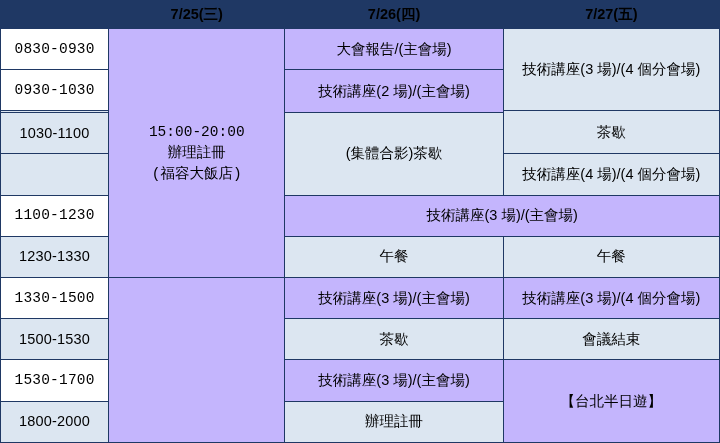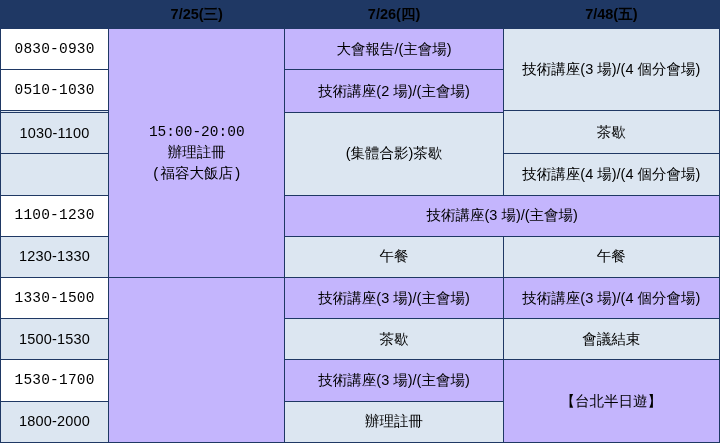--- a/index.html
+++ b/index.html
@@ -78,36 +78,36 @@
     <col style="width:108px">
     <col style="width:176px">
     <col style="width:218px">
     <col style="width:216px">
   </colgroup>
   <tbody>
     <tr>
       <th class="hdr hdr-corner"></th>
       <th class="hdr">7/25(三)</th>
       <th class="hdr">7/26(四)</th>
-      <th class="hdr">7/48(五)</th>
+      <th class="hdr">7/27(五)</th>
     </tr>
 
     <tr>
       <td class="timecol t-white">0830-0930</td>
       <td class="cell-white reg" rowspan="7">
         <div>15:00-20:00</div>
         <div>辦理註冊</div>
         <div>(福容大飯店)</div>
       </td>
       <td class="cell-white nowrap">大會報告/(主會場)</td>
       <td class="cell-blue nowrap" rowspan="2">技術講座(3 場)/(4 個分會場)</td>
     </tr>
 
     <tr>
-      <td class="timecol t-white">0510-1030</td>
+      <td class="timecol t-white">0930-1030</td>
       <td class="cell-white nowrap" rowspan="2">技術講座(2 場)/(主會場)</td>
     </tr>
 
     <tr>
       <td class="timecol t-blue"></td>
       <td class="cell-blue nowrap" rowspan="2">茶歇</td>
     </tr>
 
     <tr>
       <td class="timecol t-blue">1030-1100</td>

